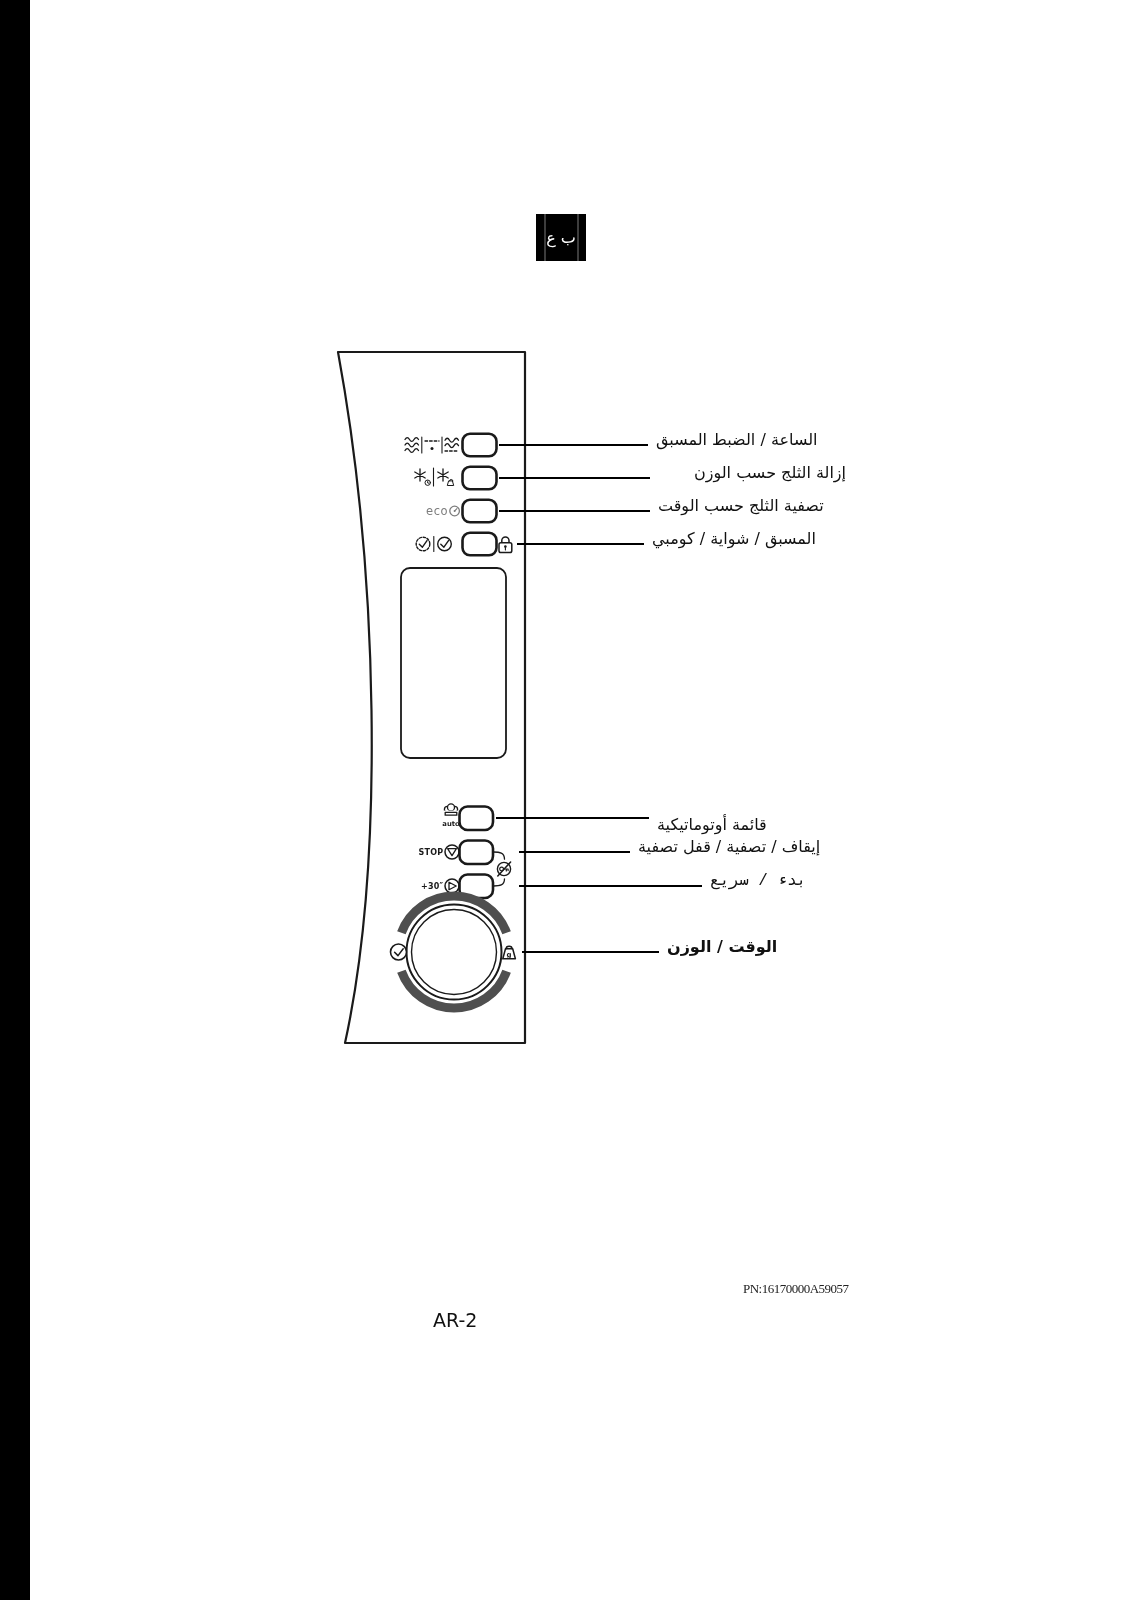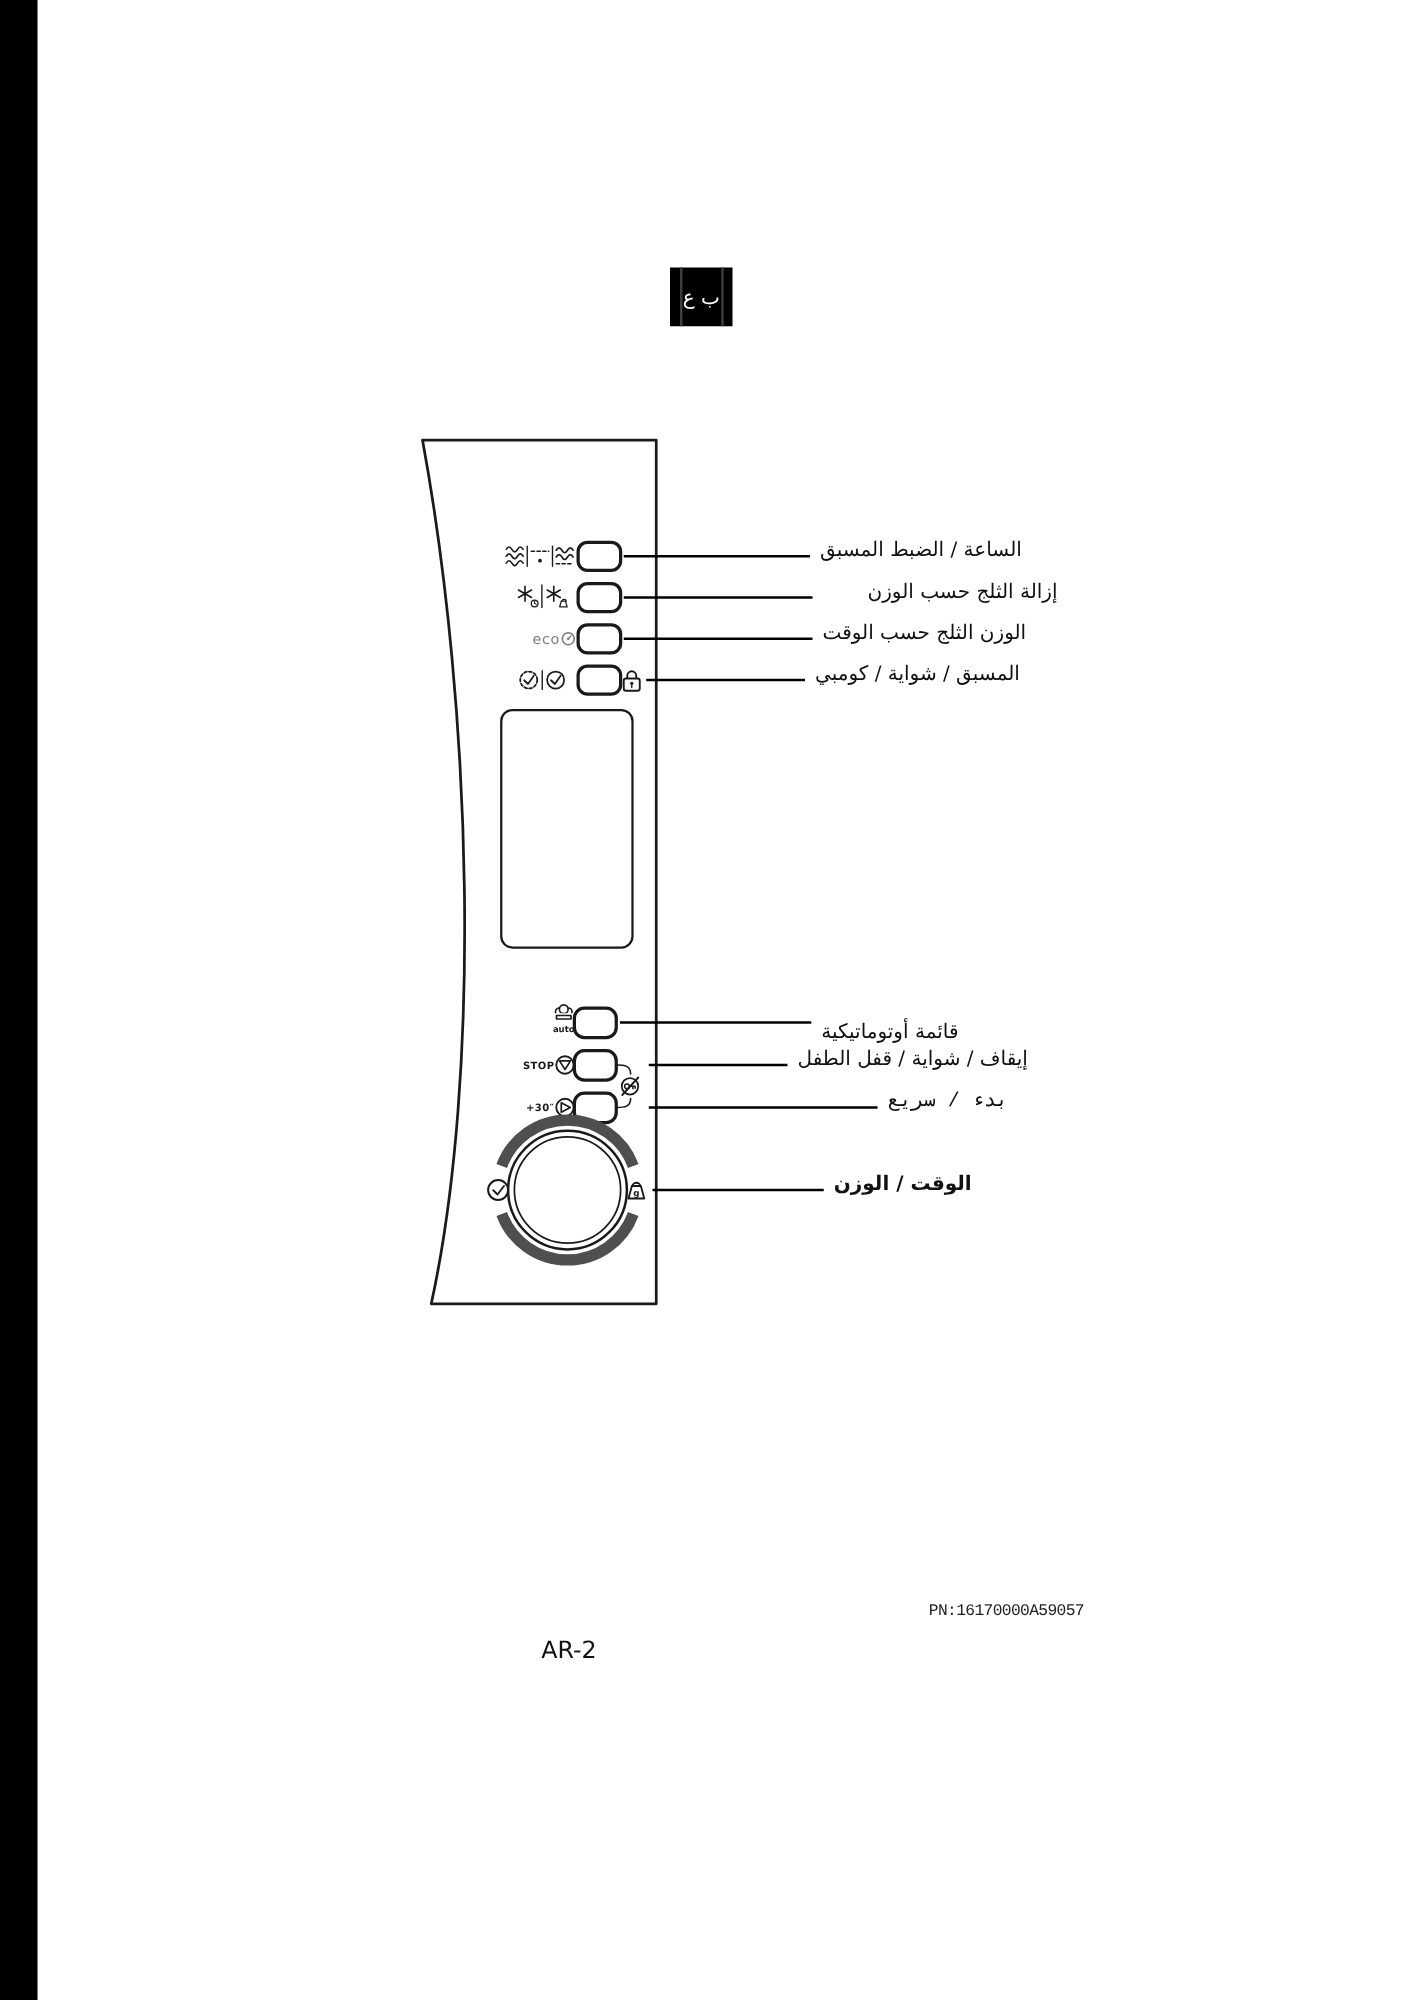--- a/index.html
+++ b/index.html
@@ -16,21 +16,21 @@
   .callout{position:absolute;white-space:nowrap;font-size:16px;line-height:20px;
            color:#111;direction:rtl;}
   #l1{left:499px;top:444px;width:149px;} #c1{left:656px;top:430px;}
   #l2{left:499px;top:477px;width:151px;} #c2{left:658px;top:463px;margin-left:36px;}
   #l3{left:499px;top:510px;width:151px;} #c3{left:658px;top:496px;}
   #l4{left:517px;top:543px;width:127px;} #c4{left:652px;top:529px;}
   #l5{left:496px;top:817px;width:153px;} #c5{left:657px;top:815px;}
   #l6{left:519px;top:851px;width:111px;} #c6{left:638px;top:837px;}
   #l7{left:519px;top:885px;width:183px;} #c7{left:710px;top:871px;font-family:Liberation Mono, monospace;}
   #l8{left:522px;top:951px;width:137px;} #c8{left:667px;top:937px;font-weight:bold;}
-  .footer-pn{position:absolute;left:743px;top:1281px;font-family:Liberation Mono, monospace;
+  .footer-pn{position:absolute;left:743px;top:1281px;font-family:Liberation Serif, serif;
              font-size:13px;letter-spacing:-0.5px;color:#222;}
   .footer-page{position:absolute;left:433px;top:1309px;font-size:19px;color:#111;}
   svg text{font-family:"DejaVu Sans",sans-serif;}
   .eco-text{font-size:11.5px;fill:#7d7d7d;letter-spacing:0.5px;}
   .small-label{font-size:8px;font-weight:bold;fill:#1a1a1a;letter-spacing:0.3px;}
   .auto-text{font-size:6.8px;font-weight:bold;fill:#1a1a1a;}
   .g-text{font-size:7px;fill:#1a1a1a;font-weight:bold;}
 </style>
 </head>
 <body>
@@ -162,23 +162,23 @@
   <div class="lead" id="l2"></div>
   <div class="lead" id="l3"></div>
   <div class="lead" id="l4"></div>
   <div class="lead" id="l5"></div>
   <div class="lead" id="l6"></div>
   <div class="lead" id="l7"></div>
   <div class="lead" id="l8"></div>
 
   <div class="callout" id="c1">الساعة / الضبط المسبق</div>
   <div class="callout" id="c2">إزالة الثلج حسب الوزن</div>
-  <div class="callout" id="c3">الوزن الثلج حسب الوقت</div>
+  <div class="callout" id="c3">تصفية الثلج حسب الوقت</div>
   <div class="callout" id="c4">المسبق / شواية / كومبي</div>
   <div class="callout" id="c5">قائمة أوتوماتيكية</div>
-  <div class="callout" id="c6">إيقاف / شواية / قفل الطفل</div>
+  <div class="callout" id="c6">إيقاف / تصفية / قفل تصفية</div>
   <div class="callout" id="c7">بدء / سريع</div>
   <div class="callout" id="c8">الوقت / الوزن</div>
 
   <div class="footer-pn">PN:16170000A59057</div>
   <div class="footer-page">AR-2</div>
 
 </div>
 
 </body></html>

